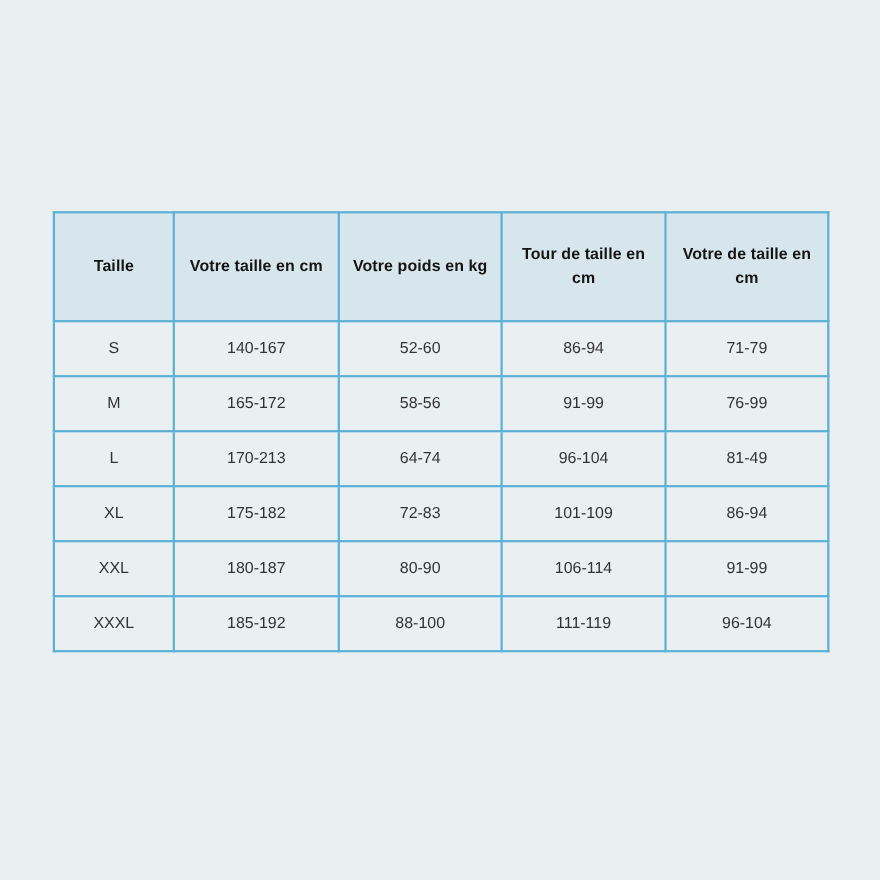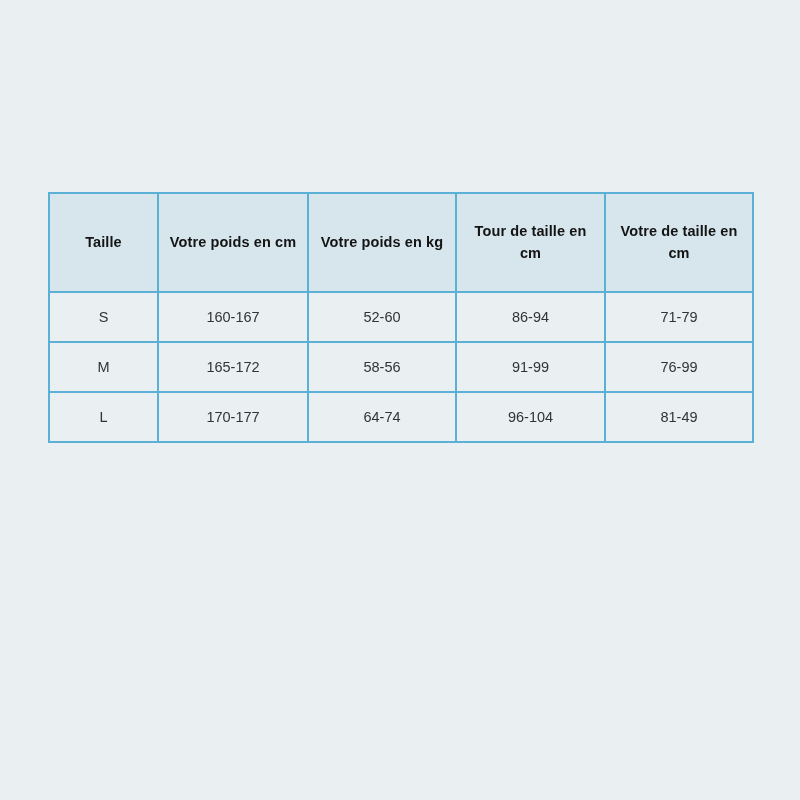--- a/index.html
+++ b/index.html
@@ -78,44 +78,65 @@
       <colgroup>
         <col class="c0">
           <col class="c1">
           <col class="c2">
           <col class="c3">
           <col class="c4">
       </colgroup>
       <thead>
         <tr>
           <th>Taille</th>
-          <th>Votre poids en cm</th>
+          <th>Votre taille en cm</th>
           <th>Votre poids en kg</th>
           <th>Tour de taille en cm</th>
           <th>Votre de taille en cm</th>
         </tr>
       </thead>
       <tbody>
         <tr>
           <td>S</td>
-          <td>160-167</td>
+          <td>140-167</td>
           <td>52-60</td>
           <td>86-94</td>
           <td>71-79</td>
         </tr>
         <tr>
           <td>M</td>
           <td>165-172</td>
           <td>58-56</td>
           <td>91-99</td>
           <td>76-99</td>
         </tr>
         <tr>
           <td>L</td>
-          <td>170-177</td>
+          <td>170-213</td>
           <td>64-74</td>
           <td>96-104</td>
           <td>81-49</td>
+        </tr>
+        <tr>
+          <td>XL</td>
+          <td>175-182</td>
+          <td>72-83</td>
+          <td>101-109</td>
+          <td>86-94</td>
+        </tr>
+        <tr>
+          <td>XXL</td>
+          <td>180-187</td>
+          <td>80-90</td>
+          <td>106-114</td>
+          <td>91-99</td>
+        </tr>
+        <tr>
+          <td>XXXL</td>
+          <td>185-192</td>
+          <td>88-100</td>
+          <td>111-119</td>
+          <td>96-104</td>
         </tr>
       </tbody>
     </table>
   </div>
 </div>
 
 </body></html>

